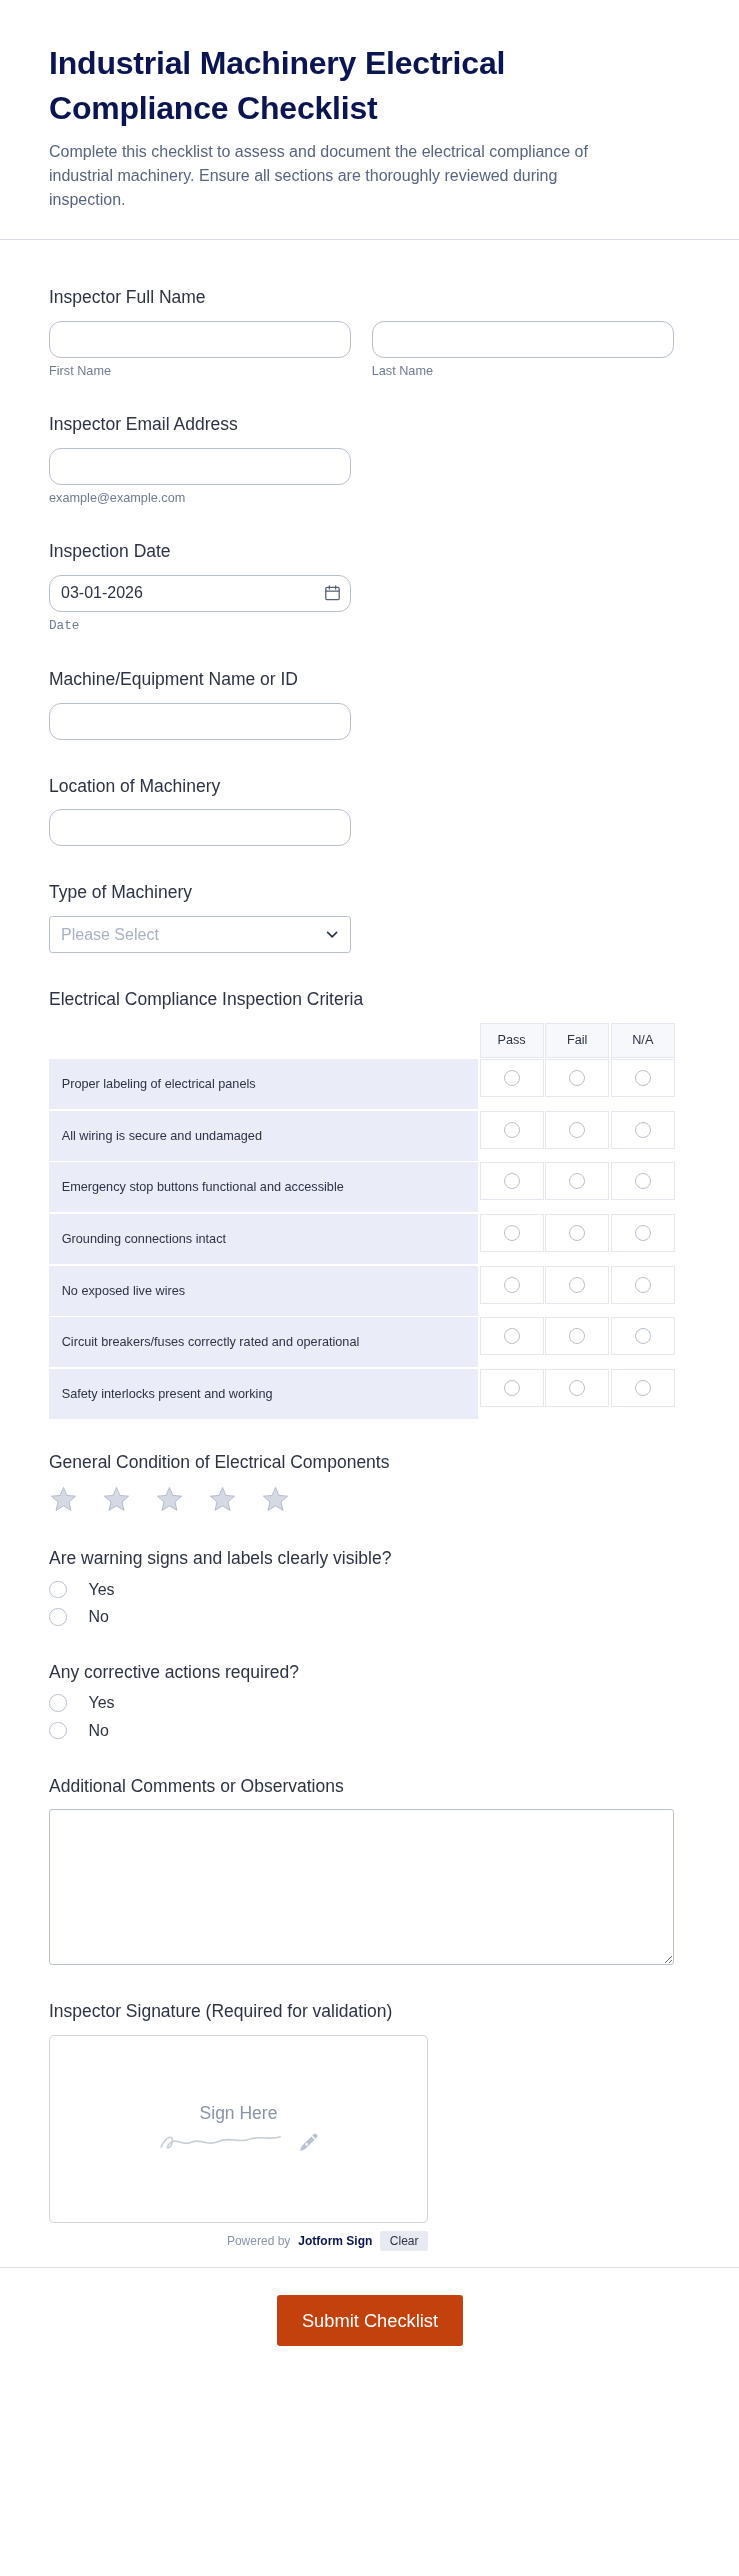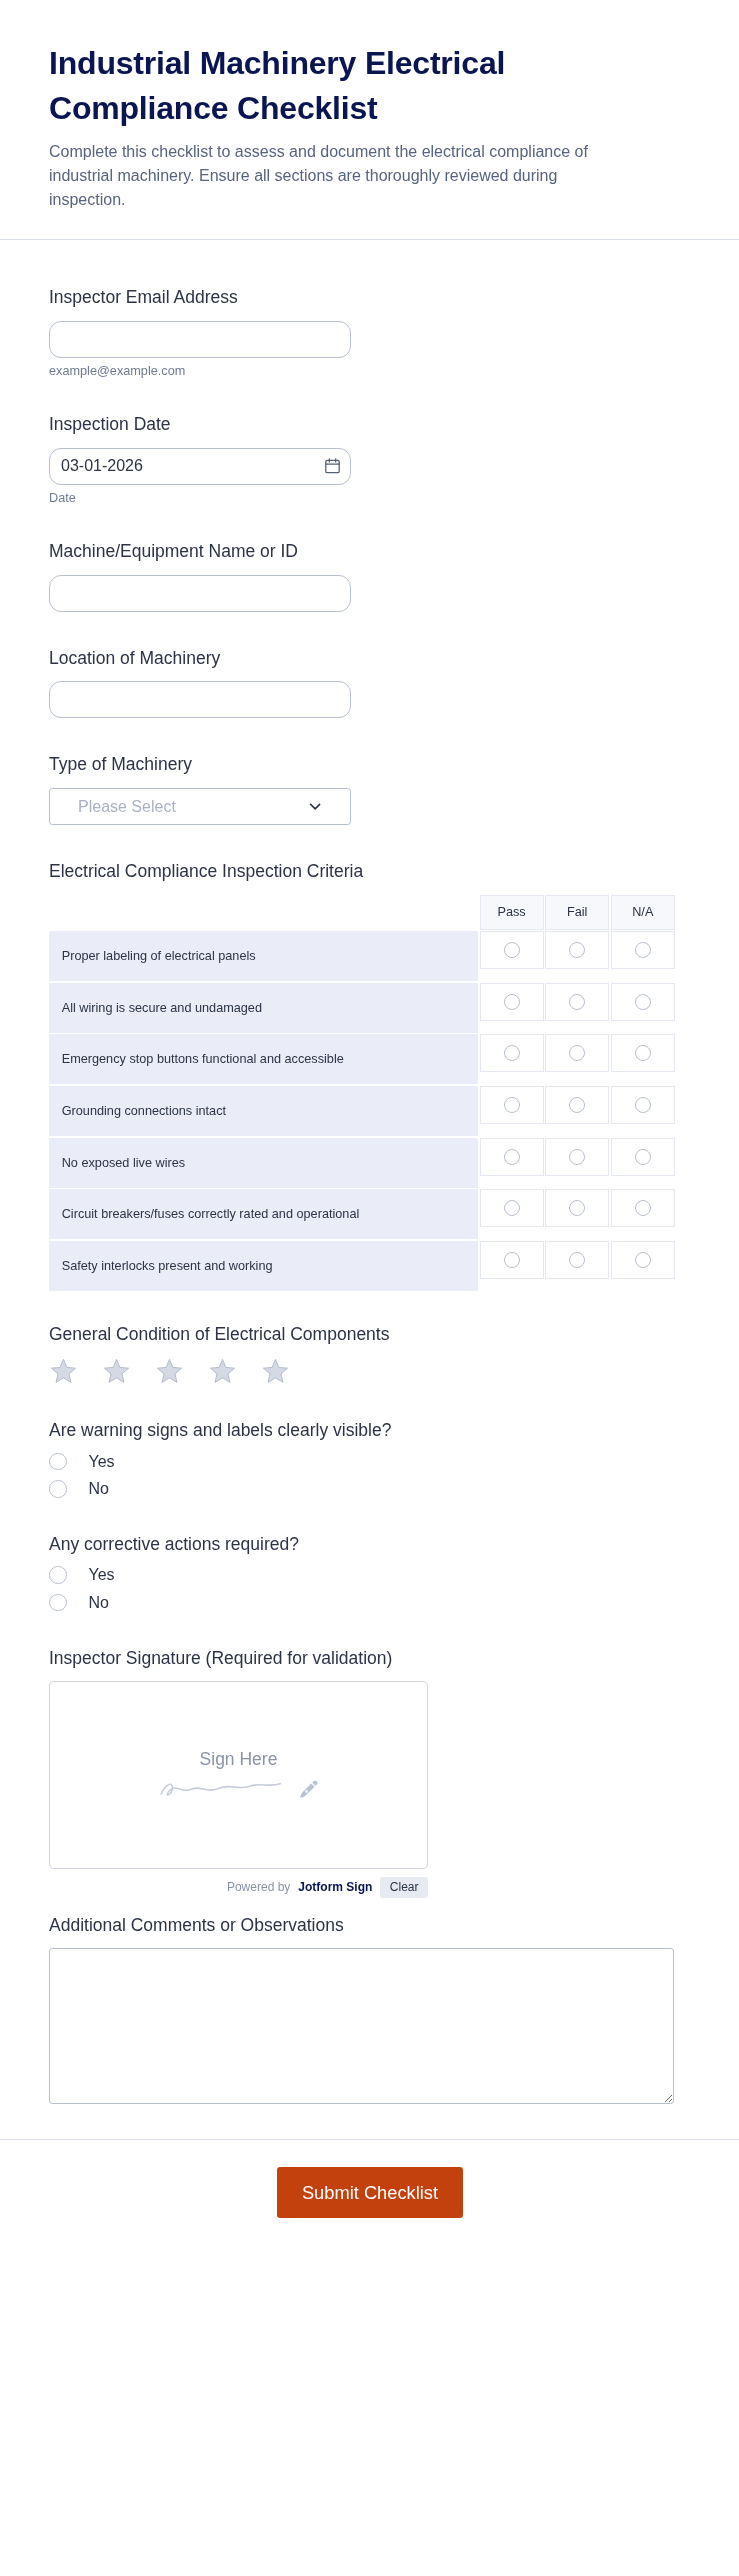--- a/index.html
+++ b/index.html
@@ -42,21 +42,21 @@
   .input-with-icon { position:relative; width:302px; }
   .input-with-icon .text-input { width:100%; padding-right:35px; }
   .field-icon {
     position:absolute; right:9.5px; top:50%; transform:translateY(-50%);
     display:flex; align-items:center; cursor:pointer;
   }
 
   .select {
     width:302px; height:37px; border:0.8px solid #b8bfcc; border-radius:3.2px;
     display:flex; align-items:center; justify-content:space-between;
-    padding:0 28px; font-size:16px; color:#a9b1c2; background:#fff; cursor:pointer;
+    padding:0 11px; font-size:16px; color:#a9b1c2; background:#fff; cursor:pointer;
   }
 
   
   .matrix { display:grid; grid-template-columns:429px 64px 64px 64px; gap:1.6px; width:625px; margin-top:1.6px; }
   .mh-spacer { background:transparent; }
   .mh-cell {
     background:#f7f8fb; border:0.8px solid #e5e8f0; height:35px;
     display:flex; align-items:center; justify-content:center;
     font-size:12.7px; color:#2c3345; font-weight:500;
   }
@@ -123,41 +123,54 @@
 <div class="page">
 
   <header class="form-header">
     <h1 class="form-title">Industrial Machinery Electrical Compliance Checklist</h1>
     <p class="form-subtitle">Complete this checklist to assess and document the electrical compliance of industrial machinery. Ensure all sections are thoroughly reviewed during inspection.</p>
   </header>
   <hr class="header-divider">
 
   <main class="form-body">
 
+    <section class="field">
+      <span class="q-label">Inspector Full Name</span>
+      <div class="name-row">
+        <div class="sub-field">
+          <input class="text-input" type="text" style="">
+          <span class="sublabel">First Name</span>
+        </div>
+        <div class="sub-field">
+          <input class="text-input" type="text" style="">
+          <span class="sublabel">Last Name</span>
+        </div>
+      </div>
+    </section>
 
     <section class="field">
       <span class="q-label">Inspector Email Address</span>
       <div class="sub-field">
         <input class="text-input" type="text" style="">
         <span class="sublabel">example@example.com</span>
       </div>
     </section>
 
     <section class="field">
       <span class="q-label">Inspection Date</span>
       <div class="input-with-icon">
         <input class="text-input" type="text" value="03-01-2026" style="">
         <span class="field-icon">
           <svg width="19" height="19" viewBox="0 0 24 24" fill="none" stroke="#556070" stroke-width="1.6" stroke-linecap="round">
             <rect x="3.5" y="5" width="17" height="15.5" rx="2"></rect>
             <path d="M3.5 9.5h17M8 3v4M16 3v4"></path>
           </svg>
         </span>
       </div>
-      <span class="sublabel" style="display:block;">Date</span>
+      <span class="sublabel" style="display:block;font-family:Liberation Mono, monospace;">Date</span>
     </section>
 
     <section class="field">
       <span class="q-label">Machine/Equipment Name or ID</span>
       <input class="text-input" type="text" style="">
     </section>
 
     <section class="field">
       <span class="q-label">Location of Machinery</span>
       <input class="text-input" type="text" style="">
@@ -311,20 +324,25 @@
         <span class="radio radio-lg"></span>
         <span class="option-label">Yes</span>
       </div>
       <div class="option-row">
         <span class="radio radio-lg"></span>
         <span class="option-label">No</span>
       </div>
     </section>
 
 
+    <section class="field" style="margin-bottom:32px;">
+      <span class="q-label">Additional Comments or Observations</span>
+      <textarea class="textarea" style=""></textarea>
+    </section>
+
     <section class="field" style="margin-bottom:16px;">
       <span class="q-label">Inspector Signature (Required for validation)</span>
       <div class="sig-box">
         <span class="sig-placeholder">Sign Here</span>
         <div class="sig-art">
           <span style="display:flex;">
             <svg width="127" height="27" viewBox="0 0 160 34" fill="none">
               <path d="M4 24 C10 10 20 8 18 18 C16 26 8 28 14 20 C22 10 30 24 42 18 C54 12 60 24 76 17 C92 10 100 20 116 14 C130 9 140 16 154 11" stroke="#c7cdd9" stroke-width="2" stroke-linecap="round"></path>
             </svg>
           </span>
@@ -337,25 +355,20 @@
           </span>
         </div>
       </div>
       <div class="sig-footer">
         <span class="powered-by">Powered by</span>
         <span class="brand">Jotform Sign</span>
         <button class="clear-chip">Clear</button>
       </div>
     </section>
 
-    <section class="field" style="margin-bottom:32px;">
-      <span class="q-label">Additional Comments or Observations</span>
-      <textarea class="textarea" style=""></textarea>
-    </section>
-
   </main>
 
   <hr class="footer-divider">
 
   <div class="submit-area">
     <button class="submit-btn">Submit Checklist</button>
   </div>
 
 </div>
 

